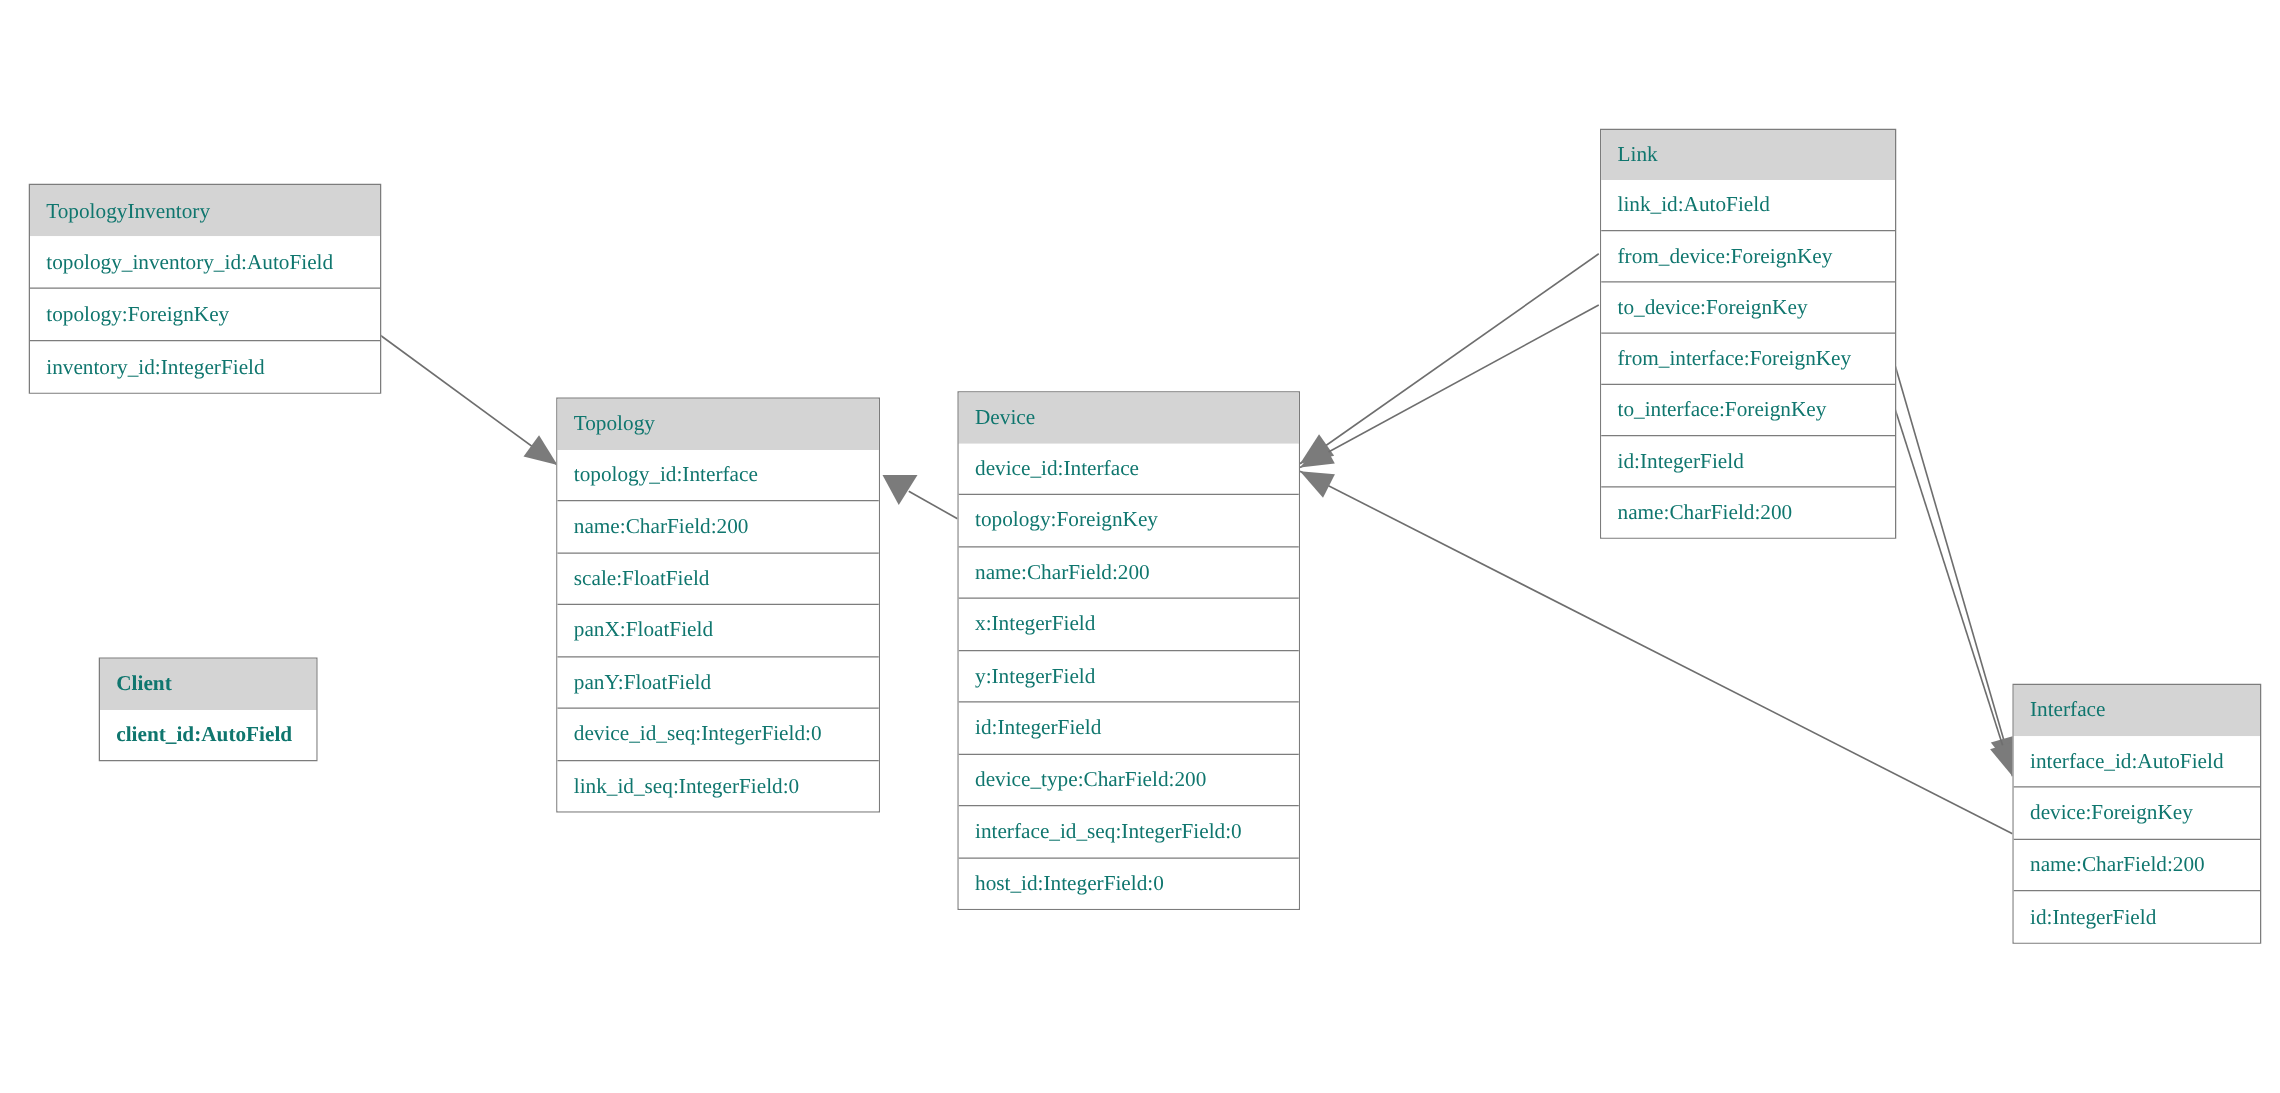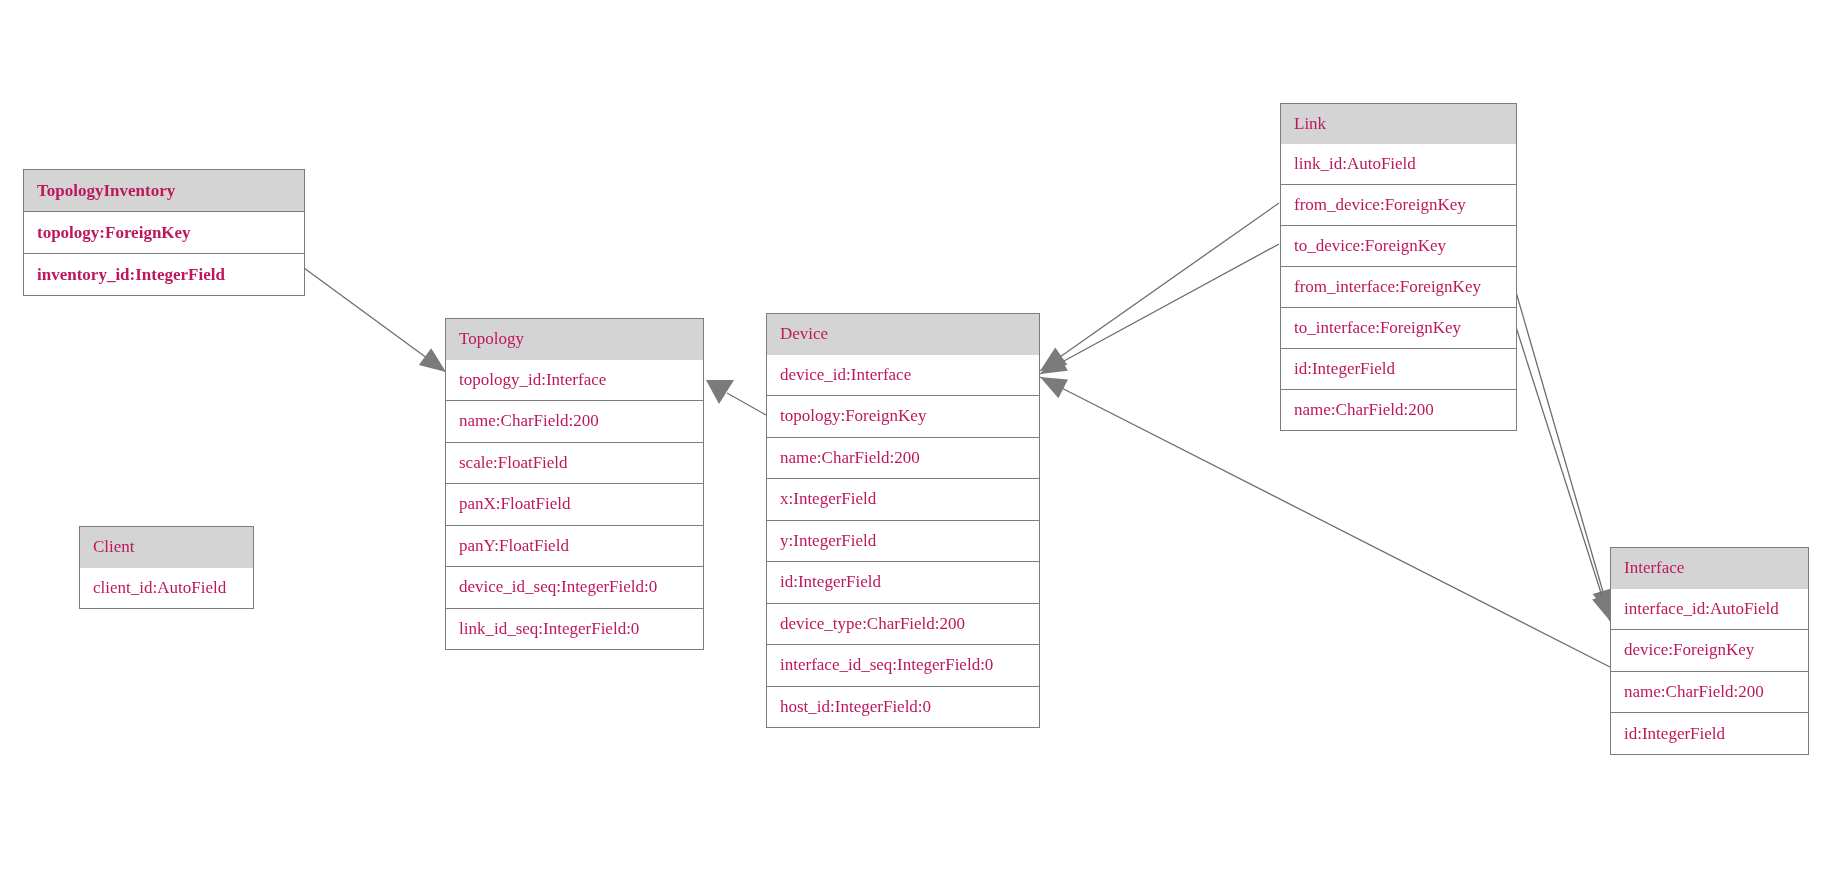--- a/index.html
+++ b/index.html
@@ -11,21 +11,21 @@
     position: relative;
   }
   #canvas { position: absolute; left: 0; top: 0; width: 1824px; height: 874px; }
   #edge-layer { position: absolute; left: 0; top: 0; z-index: 1; }
   #entity-layer { position: absolute; left: 0; top: 0; width: 100%; height: 100%; z-index: 2; }
   .entity {
     position: absolute;
     background: #ffffff;
     border: 1.5px solid #7c7c7c;
     box-sizing: content-box;
-    color: #be185d;
+    color: #0f766e;
     font-size: 17px;
   }
   .entity-header {
     background: #d4d4d4;
     display: flex; align-items: center;
     padding-left: 13px;
   }
   .entity-row {
     display: flex; align-items: center;
     padding-left: 13px;
@@ -49,36 +49,37 @@
       <line x1="1279" y1="244" x2="1040" y2="374" stroke="#6e6e6e" stroke-width="1.3"></line>
       <polygon points="1040,374 1057.8227497883681,352.35283875467223 1067.8570057013903,370.80043231784396" fill="#7b7b7b"></polygon>
       <line x1="1610" y1="667" x2="1040" y2="377" stroke="#6e6e6e" stroke-width="1.3"></line>
       <polygon points="1040,377 1067.934529858854,379.43146901374297 1058.4119277407224,398.14830765972573" fill="#7b7b7b"></polygon>
       <line x1="1516" y1="292" x2="1610" y2="616" stroke="#6e6e6e" stroke-width="1.3"></line>
       <polygon points="1610,616 1592.6713478696292,593.9553222898451 1612.839693592353,588.1040121110302" fill="#7b7b7b"></polygon>
       <line x1="1516" y1="327" x2="1610" y2="621" stroke="#6e6e6e" stroke-width="1.3"></line>
       <polygon points="1610,621 1592.080700949957,599.432693224347 1612.083187360184,593.0373404265193" fill="#7b7b7b"></polygon>
     </svg>
   <div id="entity-layer">
-      <div class="entity" style="left: 23px; top: 169px; width: 280px; font-weight: bold;">
+      <div class="entity" style="left: 23px; top: 147px; width: 280px;">
         <div class="entity-header" style="height: 41px;">TopologyInventory</div>
+        <div class="entity-row" style="height: 41px; border-top: none;">topology_inventory_id:AutoField</div>
         <div class="entity-row" style="height: 41px;">topology:ForeignKey</div>
         <div class="entity-row" style="height: 41px;">inventory_id:IntegerField</div>
       </div>
       <div class="entity" style="left: 445px; top: 318px; width: 257px;">
         <div class="entity-header" style="height: 40.5px;">Topology</div>
         <div class="entity-row" style="height: 40.5px; border-top: none;">topology_id:Interface</div>
         <div class="entity-row" style="height: 40.5px;">name:CharField:200</div>
         <div class="entity-row" style="height: 40.5px;">scale:FloatField</div>
         <div class="entity-row" style="height: 40.5px;">panX:FloatField</div>
         <div class="entity-row" style="height: 40.5px;">panY:FloatField</div>
         <div class="entity-row" style="height: 40.5px;">device_id_seq:IntegerField:0</div>
         <div class="entity-row" style="height: 40.5px;">link_id_seq:IntegerField:0</div>
       </div>
-      <div class="entity" style="left: 79px; top: 526px; width: 173px;">
+      <div class="entity" style="left: 79px; top: 526px; width: 173px; font-weight: bold;">
         <div class="entity-header" style="height: 40.5px;">Client</div>
         <div class="entity-row" style="height: 40.5px; border-top: none;">client_id:AutoField</div>
       </div>
       <div class="entity" style="left: 766px; top: 313px; width: 272px;">
         <div class="entity-header" style="height: 40.5px;">Device</div>
         <div class="entity-row" style="height: 40.5px; border-top: none;">device_id:Interface</div>
         <div class="entity-row" style="height: 40.5px;">topology:ForeignKey</div>
         <div class="entity-row" style="height: 40.5px;">name:CharField:200</div>
         <div class="entity-row" style="height: 40.5px;">x:IntegerField</div>
         <div class="entity-row" style="height: 40.5px;">y:IntegerField</div>

